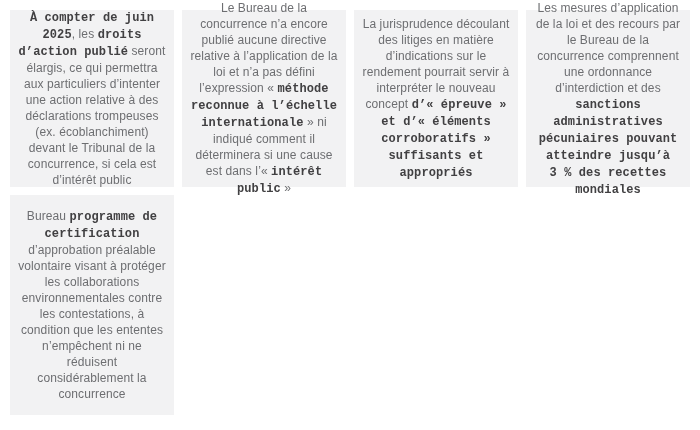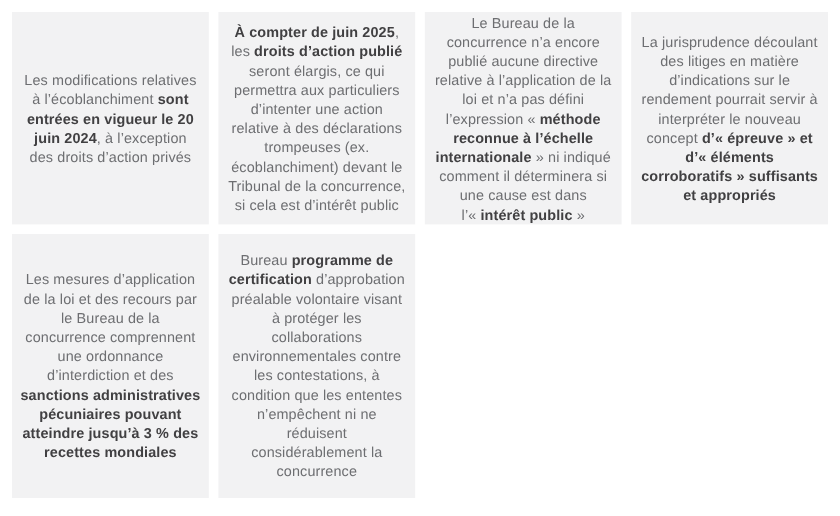--- a/index.html
+++ b/index.html
@@ -37,29 +37,27 @@
     margin:0;
     font-size:12px;
     line-height:16px;
     color:var(--text-color);
     letter-spacing:0.1px;
   }
   .seg{color:inherit;}
   .seg.bold{
     font-weight:700;
     color:var(--bold-color);
+    font-family:Liberation Mono, monospace;
   }
 </style>
 </head>
 <body>
 
 <div class="cards-grid">
-    <div class="card">
-      <p class="card-text"><span class="seg">Les modifications relatives à l’écoblanchiment </span><span class="seg bold">sont entrées en vigueur le 20 juin 2024</span><span class="seg">, à l’exception des droits d’action privés</span></p>
-    </div>
     <div class="card">
       <p class="card-text"><span class="seg bold">À compter de juin 2025</span><span class="seg">, les </span><span class="seg bold">droits d’action publié</span><span class="seg"> seront élargis, ce qui permettra aux particuliers d’intenter une action relative à des déclarations trompeuses (ex. écoblanchiment) devant le Tribunal de la concurrence, si cela est d’intérêt public</span></p>
     </div>
     <div class="card">
       <p class="card-text"><span class="seg">Le Bureau de la concurrence n’a encore publié aucune directive relative à l’application de la loi et n’a pas défini l’expression «&nbsp;</span><span class="seg bold">méthode reconnue à l’échelle internationale</span><span class="seg">&nbsp;» ni indiqué comment il déterminera si une cause est dans l’«&nbsp;</span><span class="seg bold">intérêt public</span><span class="seg">&nbsp;»</span></p>
     </div>
     <div class="card">
       <p class="card-text"><span class="seg">La jurisprudence découlant des litiges en matière d’indications sur le rendement pourrait servir à interpréter le nouveau concept </span><span class="seg bold">d’«&nbsp;épreuve&nbsp;» et d’«&nbsp;éléments corroboratifs&nbsp;» suffisants et appropriés</span></p>
     </div>
     <div class="card">

